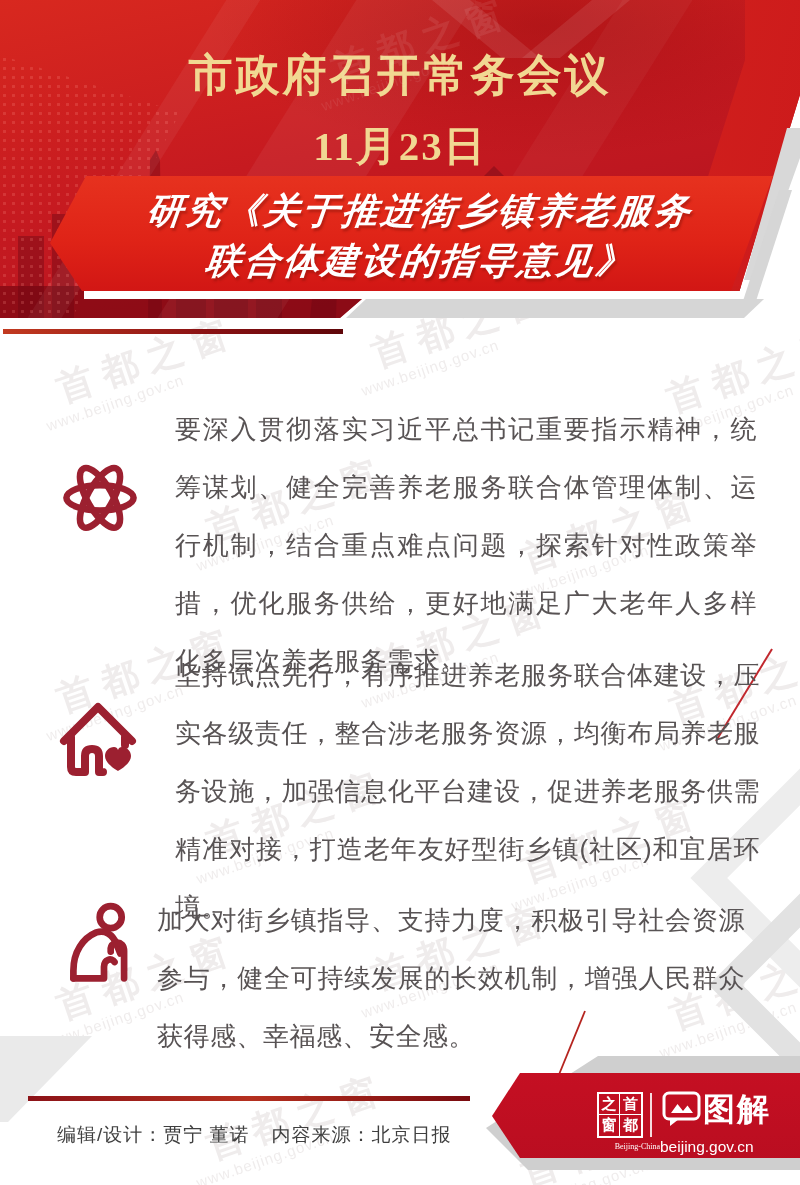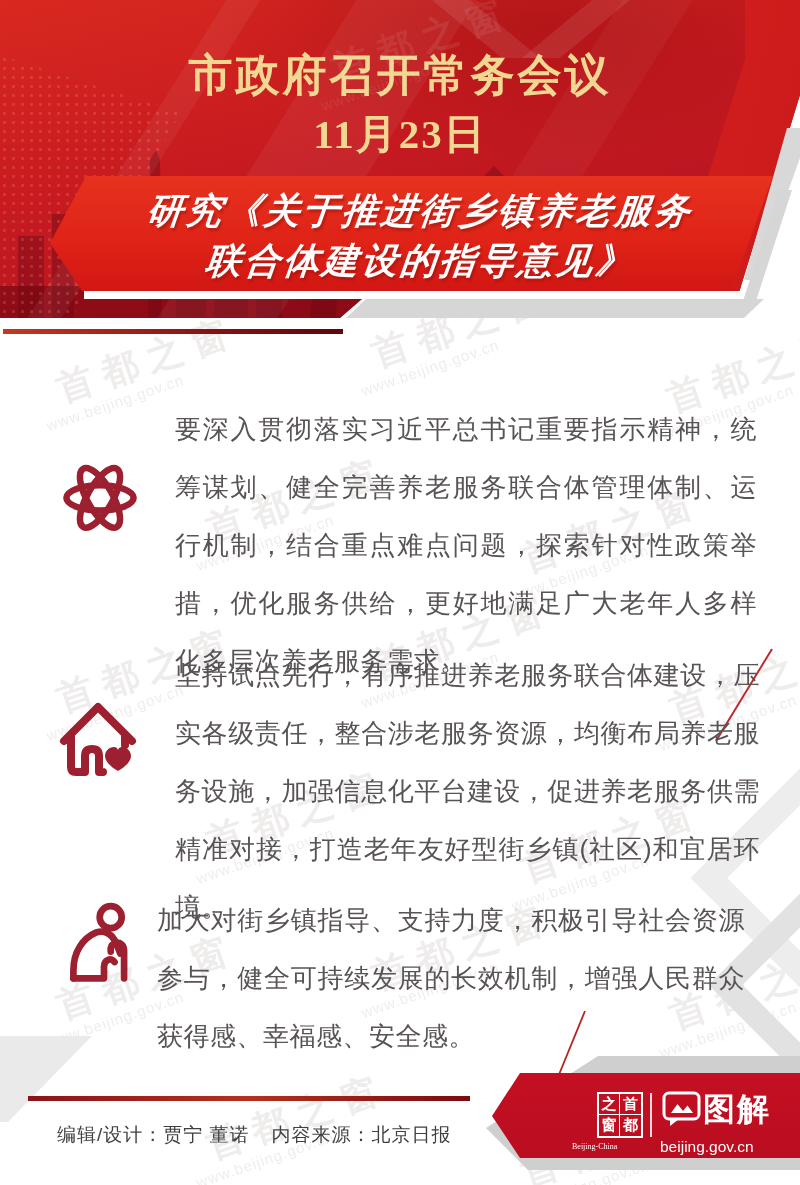--- a/index.html
+++ b/index.html
@@ -32,21 +32,21 @@
     background:linear-gradient(100deg,#e23722 0%,#cd1a1b 100%);}
   .vmark{position:absolute;background:rgba(255,255,255,.09);}
   .v1{left:432px;top:0;width:110px;height:58px;clip-path:polygon(0 0,38px 0,108px 58px,70px 58px);}
   .v2{left:520px;top:0;width:110px;height:58px;clip-path:polygon(72px 0,110px 0,40px 58px,2px 58px);}
   .skyline{position:absolute;left:0;bottom:0;}
 
   .titles{position:absolute;left:0;top:50px;width:800px;text-align:center;}
   .title1{font-family:"Liberation Serif",serif;font-weight:700;font-size:44px;
           letter-spacing:3px;color:#f1d892;line-height:1.2;}
   .title2{font-family:"Liberation Serif",serif;font-weight:700;font-size:41px;
-          letter-spacing:2px;color:#f1d892;margin-top:4px;}
+          letter-spacing:2px;color:#f1d892;margin-top:16px;}
 
   .hdr-stripe{position:absolute;z-index:3;left:744px;top:128px;width:56px;height:152px;
     clip-path:polygon(43px 0,56px 0,56px 30px,12px 152px,0 152px);background:#d8d8d8;}
   .white-gap{position:absolute;z-index:3;left:84px;top:291px;width:716px;height:8px;background:#fff;}
   .shadow-bottom{position:absolute;z-index:4;left:340px;top:299px;width:430px;height:19px;
     clip-path:polygon(26px 0,424px 0,404px 19px,6px 19px);background:#d6d6d6;}
   .shadow-right{position:absolute;z-index:4;left:735px;top:186px;width:60px;height:115px;
     clip-path:polygon(44px 4px,57px 4px,21px 115px,8px 115px);background:#d6d6d6;}
 
   .study-banner{position:absolute;z-index:5;left:40px;top:170px;width:760px;height:130px;
@@ -86,21 +86,21 @@
     clip-path:polygon(128px 6px,330px 6px,330px 120px,58px 120px,16px 78px);background:#cfcfcf;}
   .f-red{position:absolute;z-index:3;left:470px;top:1046px;width:330px;height:130px;
     clip-path:polygon(50px 27px,330px 27px,330px 112px,50px 112px,22px 70px);
     background:linear-gradient(180deg,#c81023,#b80d20);}
   .seal{position:absolute;left:127px;top:46px;width:46px;height:46px;border:2px solid #fff;
     box-sizing:border-box;display:grid;grid-template-rows:1fr 1fr;grid-template-columns:1fr 1fr;}
   .seal span{display:flex;align-items:center;justify-content:center;
     font-family:"Liberation Serif",serif;font-weight:700;font-size:15px;color:#fff;}
   .seal span:nth-child(1),.seal span:nth-child(3){border-right:1.5px solid #fff;}
   .seal span:nth-child(1),.seal span:nth-child(2){border-bottom:1.5px solid #fff;}
-  .seal-cap{position:absolute;left:102px;top:96px;width:64px;text-align:left;font-size:8px;
+  .seal-cap{position:absolute;left:126px;top:96px;width:64px;text-align:right;font-size:8px;
     font-family:"Liberation Serif",serif;color:#fff;letter-spacing:0;}
   .l-div{position:absolute;left:180px;top:47px;width:2px;height:44px;background:rgba(255,255,255,.85);}
   .photo-ic{position:absolute;left:192px;top:45px;}
   .tujie{position:absolute;left:233px;top:42px;font-size:32px;font-weight:700;color:#fff;
     letter-spacing:2px;}
   .site{position:absolute;left:190px;top:92px;font-size:15.5px;color:#fff;}
 </style>
 </head>
 <body>
 

